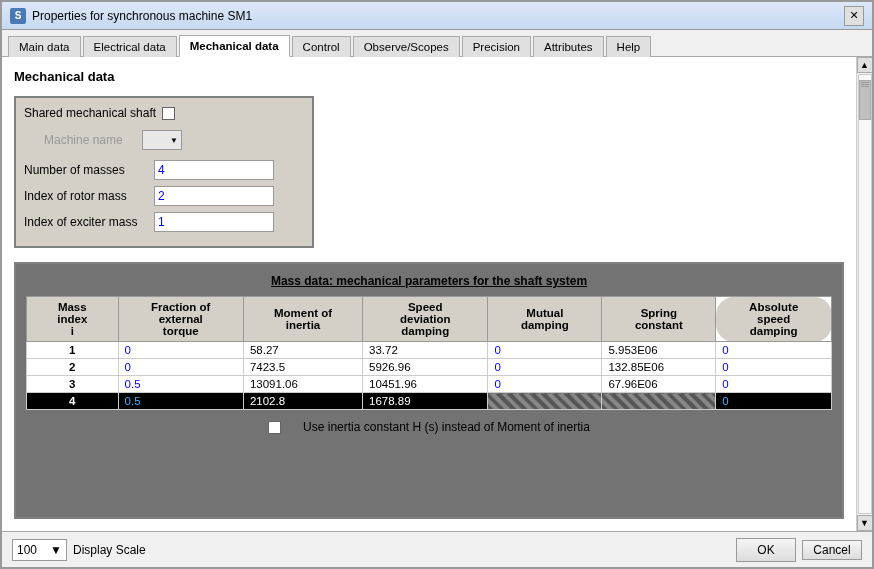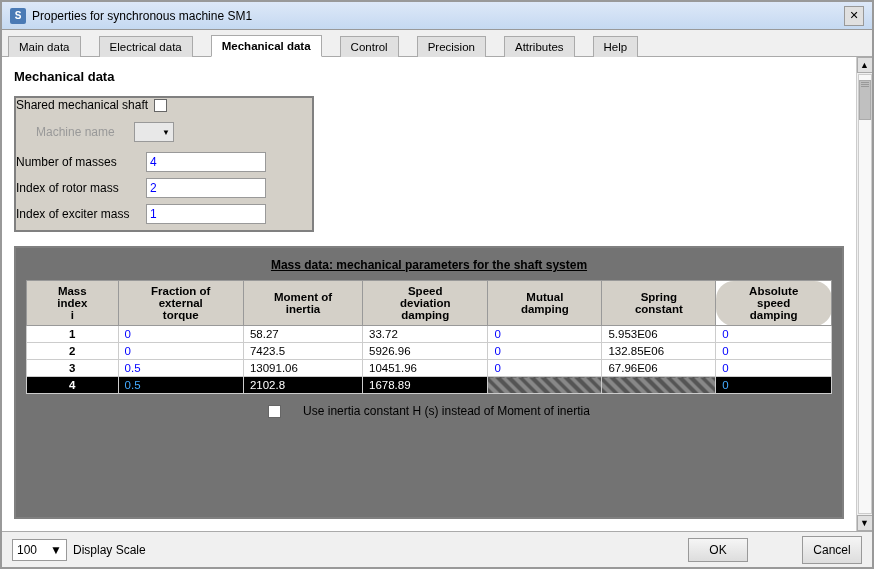--- a/index.html
+++ b/index.html
@@ -65,21 +65,21 @@
       padding: 4px 6px 0;
       flex-shrink: 0;
     }
 
     .tab {
       padding: 4px 10px;
       border: 1px solid #aaa;
       border-bottom: none;
       background: #e0e0e0;
       cursor: pointer;
-      margin-right: 18px;
+      margin-right: 2px;
       font-size: 11.5px;
       position: relative;
       top: 1px;
     }
 
     .tab.active {
       background: #fff;
       border-bottom: 1px solid #fff;
       z-index: 1;
       font-weight: bold;
@@ -161,21 +161,21 @@
 
     .section-title {
       font-size: 13px;
       font-weight: bold;
       margin-bottom: 12px;
     }
 
     .mechanical-box {
       border: 2px solid #808080;
       background: #d4d0c8;
-      padding: 0;
+      padding: 8px;
       margin-bottom: 14px;
       width: 300px;
     }
 
     .shared-shaft-row {
       display: flex;
       align-items: center;
       margin-bottom: 10px;
       gap: 6px;
     }
@@ -361,29 +361,28 @@
       cursor: pointer;
       font-size: 12px;
       margin-right: 6px;
       display: flex;
       align-items: center;
       justify-content: center;
     }
 
     .cancel-button {
       width: 60px;
-      height: 28px;
+      height: 20px;
       background: linear-gradient(to bottom, #f5f5f5, #ddd);
       border: 1px solid #999;
       cursor: pointer;
       font-size: 12px;
       display: flex;
       align-items: center;
       justify-content: center;
-      margin-left: 48px;
     }
 
     .col-mass { width: 60px; }
     .col-fraction { width: 100px; }
     .col-moment { width: 95px; }
     .col-speed { width: 100px; }
     .col-mutual { width: 90px; }
     .col-spring { width: 90px; }
     .col-absolute { width: 85px; border-radius: 18px; }
   </style>
@@ -398,20 +397,21 @@
     </div>
     <span class="title-bar-text">Properties for synchronous machine SM1</span>
     <div class="title-bar-close">✕</div>
   </div>
 
   <div class="tabs-bar">
     <div class="tab">Main data</div>
     <div class="tab">Electrical data</div>
     <div class="tab active">Mechanical data</div>
     <div class="tab">Control</div>
+    <div class="tab">Observe/Scopes</div>
     <div class="tab">Precision</div>
     <div class="tab">Attributes</div>
     <div class="tab">Help</div>
   </div>
 
   <div class="content-area">
     <div class="main-content">
 
       <div class="section-title">Mechanical data</div>
 

